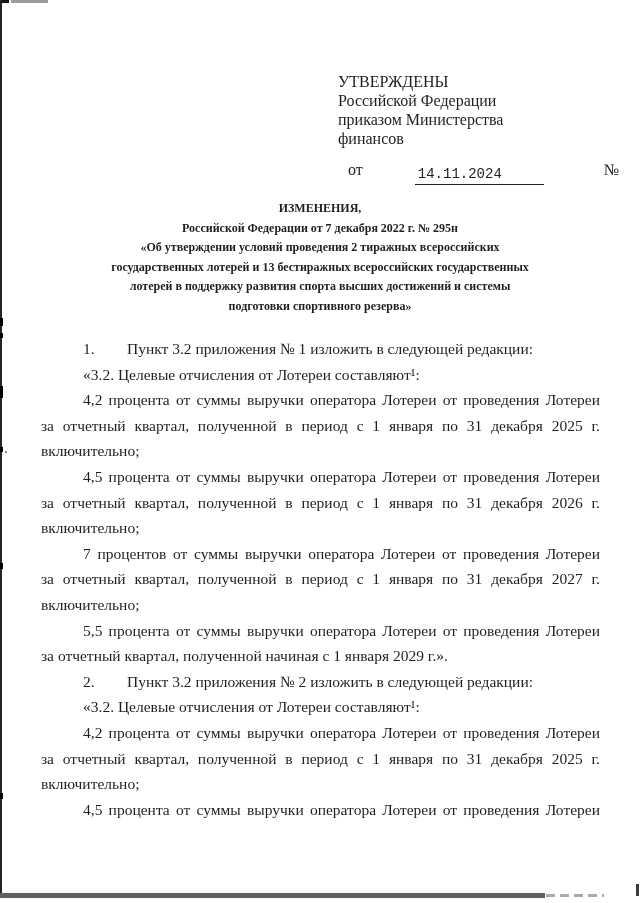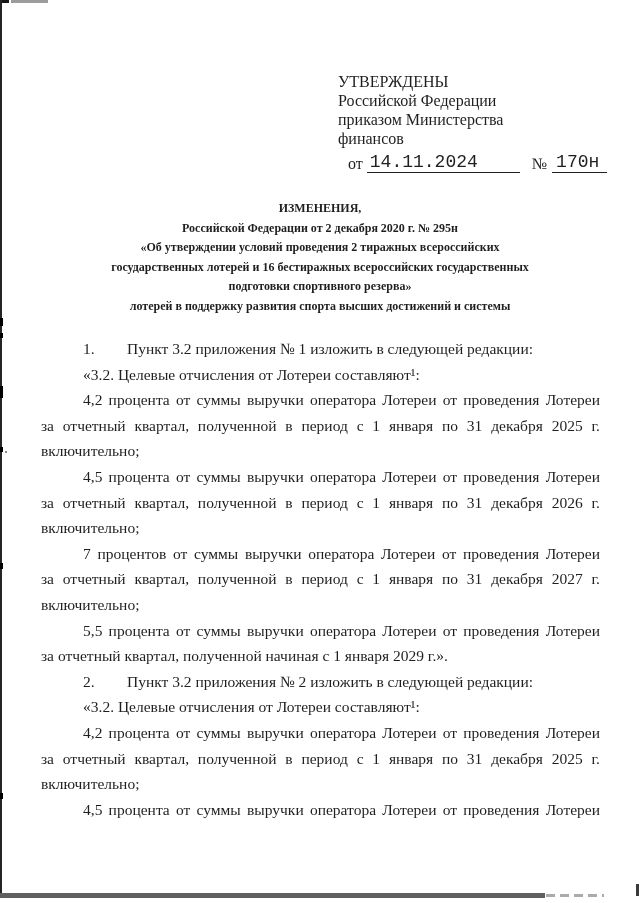--- a/index.html
+++ b/index.html
@@ -15,25 +15,25 @@
 
   
   .approval {
     position:absolute; top:72px; left:338px; width:266px;
     font-size:16px; line-height:19px;
   }
   .approval .c { width:226px; }
   .date-line {
     display:flex; align-items:center;
     margin-top:6px; margin-left:10px;
-    font-size:16px; line-height:18px;
+    font-size:16px; line-height:18px;gap:48px;
   }
   .mono {
     font-family:"Liberation Mono","DejaVu Sans Mono",monospace;
-    font-size:18px; line-height:17px;
+    font-size:14px; line-height:17px;margin-top:12px;
   }
   .u { border-bottom:1.6px solid #1f1f1f; }
   .date-field { margin-left:4px; padding:0 42px 1px 3px; }
   .no-sign { margin-left:12px; }
   .num-field { margin-left:5px; padding:0 8px 1px 4px; }
 
   
   .doc-title {
     position:absolute; top:199px; left:20px; width:600px;
     text-align:center; font-weight:bold;
@@ -98,25 +98,25 @@
     <div class="date-line">
       <span>от</span>
       <span class="mono u date-field">14.11.2024</span>
       <span class="no-sign">№</span>
       <span class="mono u num-field">170н</span>
     </div>
   </div>
 
   <div class="doc-title">
     <div>ИЗМЕНЕНИЯ,</div>
-    <div>Российской Федерации от 2 декабря 2020 г. № 295н</div>
+    <div>Российской Федерации от 7 декабря 2022 г. № 295н</div>
     <div>«Об утверждении условий проведения 2 тиражных всероссийских</div>
-    <div>государственных лотерей и 16 бестиражных всероссийских государственных</div>
+    <div>государственных лотерей и 13 бестиражных всероссийских государственных</div>
+    <div>лотерей в поддержку развития спорта высших достижений и системы</div>
     <div>подготовки спортивного резерва»</div>
-    <div>лотерей в поддержку развития спорта высших достижений и системы</div>
   </div>
 
   <div class="body-text">
 
     <div class="para">
       <div class="ln first"><span class="num">1.</span><span>Пункт 3.2 приложения № 1 изложить в следующей редакции:</span></div>
     </div>
 
     <div class="para">
       <div class="ln first">«3.2. Целевые отчисления от Лотереи составляют¹:</div>

